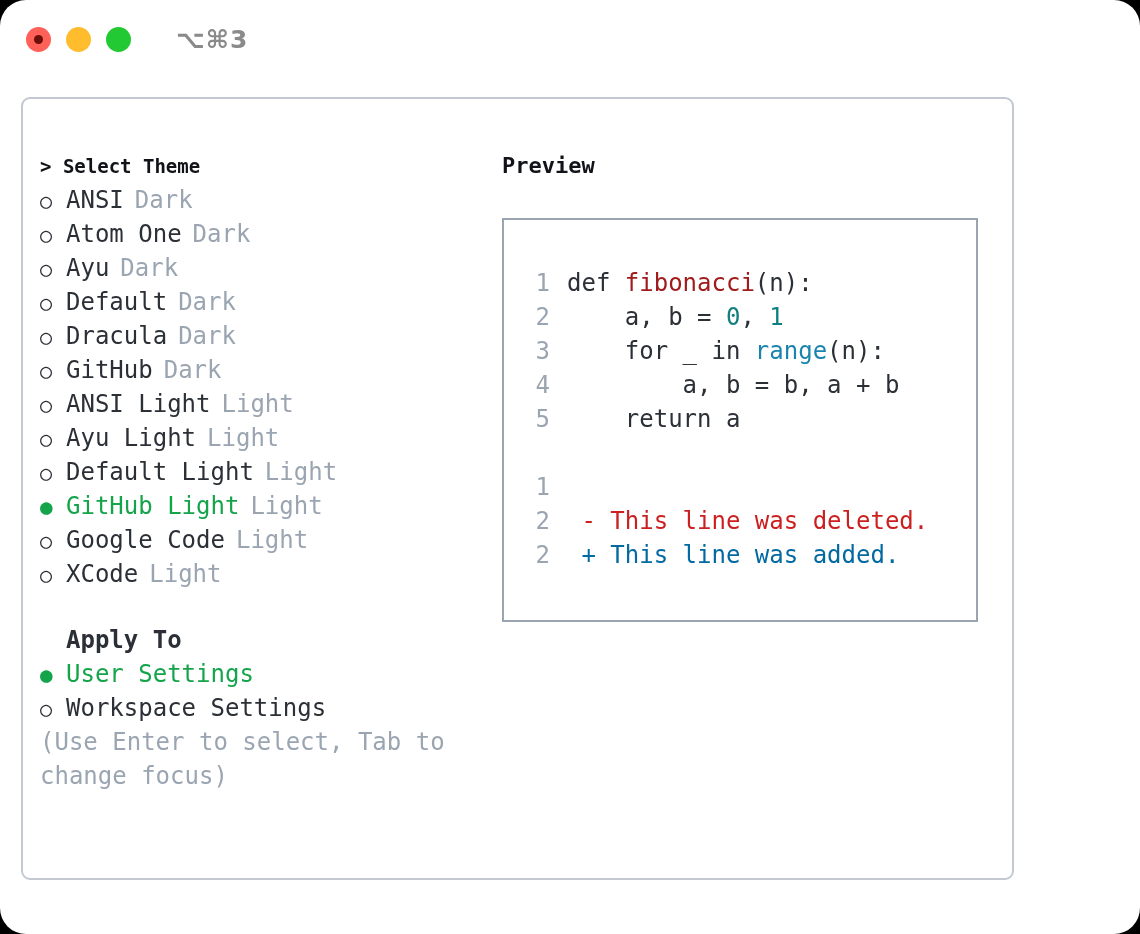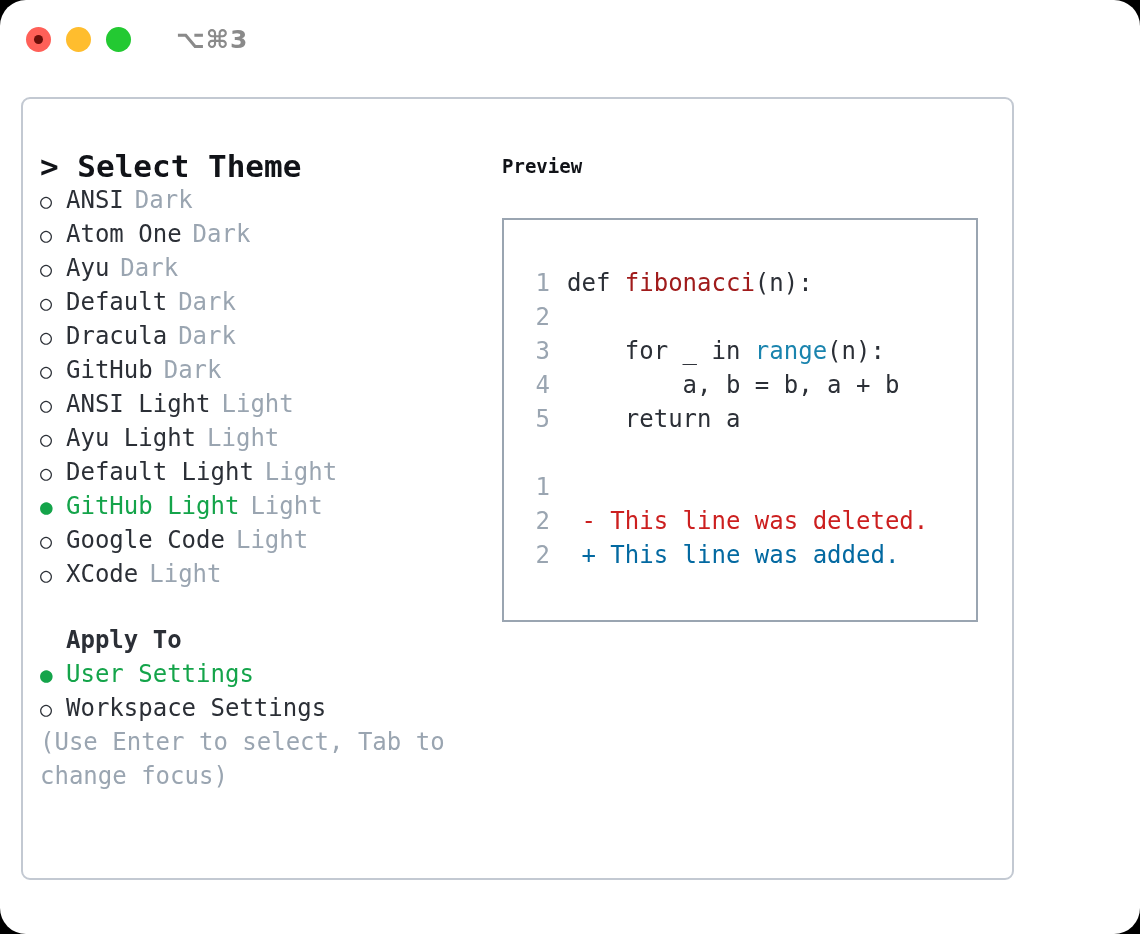--- a/index.html
+++ b/index.html
@@ -94,21 +94,21 @@
   }
 
   
   .left-col {
     position: absolute;
     left: 17px;
     top: 50px;
     width: 450px;
   }
   .section-head {
-    font-size: 31px;
+    font-size: 19px;
     font-weight: 700;
     color: #111318;
     line-height: 34px;
     white-space: pre;
   }
   .list { margin: 0; padding: 0; }
   .row {
     display: flex;
     align-items: baseline;
     height: 34px;
@@ -146,21 +146,21 @@
   }
 
   
   .right-col {
     position: absolute;
     left: 479px;
     top: 50px;
     width: 480px;
   }
   .preview-head {
-    font-size: 19px;
+    font-size: 22px;
     font-weight: 700;
     color: #111318;
     line-height: 34px;
     white-space: pre;
   }
   .code-panel {
     margin-top: 35px;
     width: 476px;
     height: 404px;
     border: 2px solid #9aa5b1;
@@ -239,21 +239,21 @@
 
         <div class="hint">(Use Enter to select, Tab to change focus)</div>
       </div>
 
       <div class="right-col">
         <div class="preview-head">Preview</div>
         <div class="code-panel">
           <div class="code-inner">
             <div id="code-block">
                 <div class="cline"><span class="lineno">1</span><span class="ctext"><span class="tok-plain">def </span><span class="tok-fn">fibonacci</span><span class="tok-plain">(n):</span></span></div>
-                <div class="cline"><span class="lineno">2</span></div>
+                <div class="cline"><span class="lineno">2</span><span class="ctext"><span class="tok-plain">    a, b = </span><span class="tok-num">0</span><span class="tok-plain">, </span><span class="tok-num">1</span></span></div>
                 <div class="cline"><span class="lineno">3</span><span class="ctext"><span class="tok-plain">    for _ in </span><span class="tok-call">range</span><span class="tok-plain">(n):</span></span></div>
                 <div class="cline"><span class="lineno">4</span><span class="ctext"><span class="tok-plain">        a, b = b, a + b</span></span></div>
                 <div class="cline"><span class="lineno">5</span><span class="ctext"><span class="tok-plain">    return a</span></span></div>
               </div>
             <div class="blankline"></div>
             <div id="diff-block">
                 <div class="cline"><span class="lineno">1</span></div>
                 <div class="cline"><span class="lineno">2</span><span class="ctext"><span class="tok-del"> - This line was deleted.</span></span></div>
                 <div class="cline"><span class="lineno">2</span><span class="ctext"><span class="tok-add"> + This line was added.</span></span></div>
               </div>

